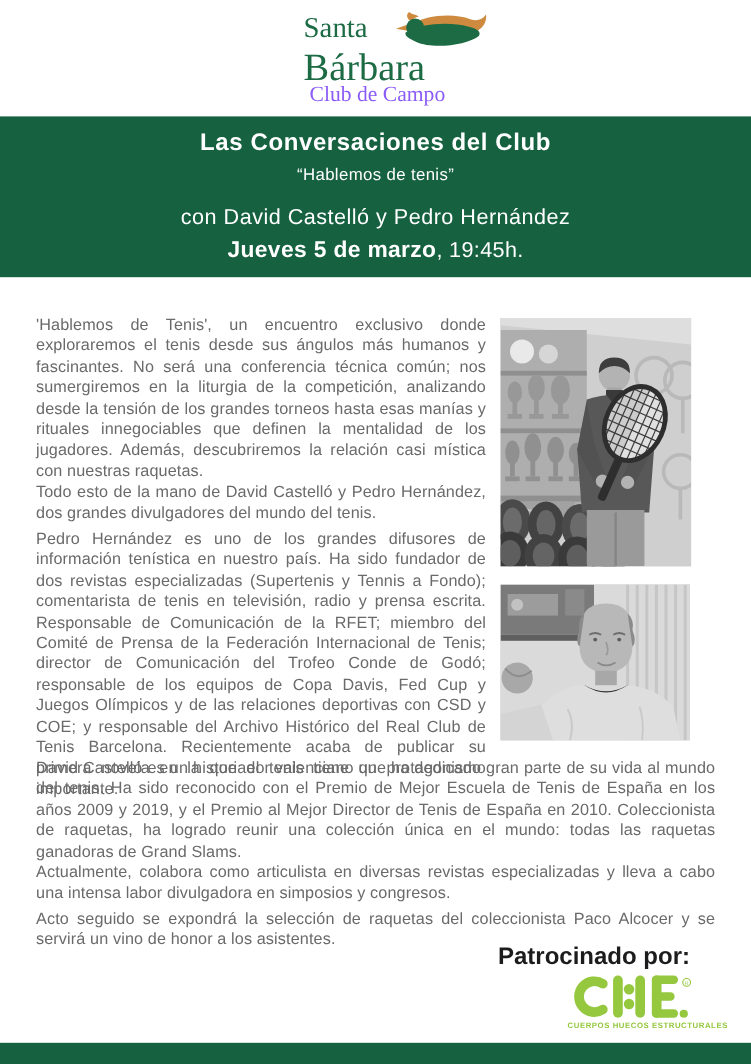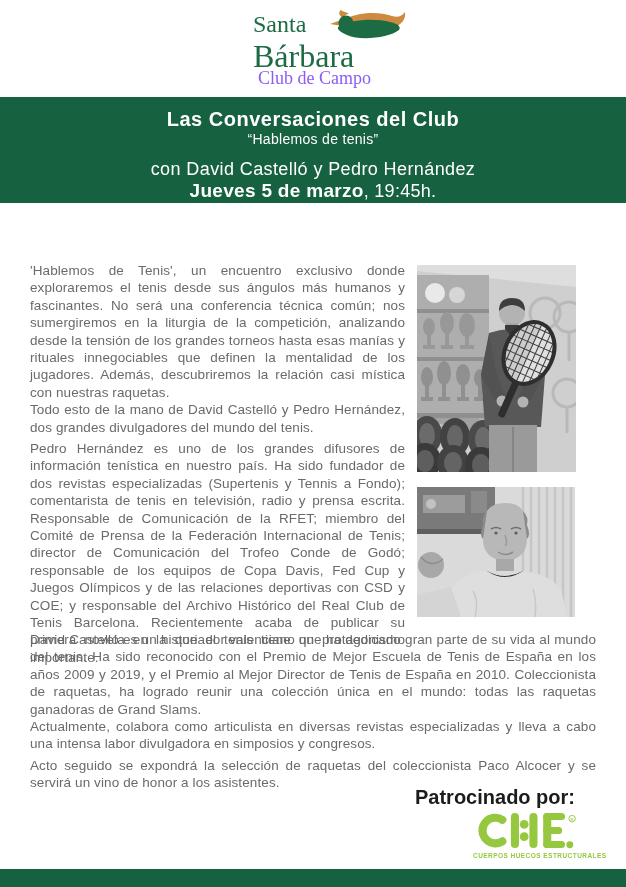--- a/index.html
+++ b/index.html
@@ -8,21 +8,21 @@
     font-family:"Liberation Sans",sans-serif;
   }
   
   .logo-line{position:absolute;color:#1d6b44;font-family:"Liberation Serif",serif;line-height:1;white-space:nowrap;}
   .logo-santa{left:253px;top:12px;font-size:24px;}
   .logo-barbara{left:253px;top:40px;font-size:32px;}
   .logo-club{left:258px;top:69px;font-size:18px;color:#8b5cf6;text-align:right;}
   .duck{position:absolute;left:330px;top:10px;width:76px;height:32px;}
   
   .banner{
-    position:absolute;left:0;top:97px;width:626px;height:106px;background:#166140;
+    position:absolute;left:0;top:97px;width:626px;height:134px;background:#166140;
     display:flex;flex-direction:column;justify-content:space-between;align-items:center;
     padding:11px 0;box-sizing:border-box;color:#ffffff;text-align:center;
   }
   .banner-title{font-size:20px;font-weight:bold;letter-spacing:.5px;}
   .banner-subtitle{font-size:14px;letter-spacing:.3px;}
   .banner-speakers{font-size:18px;letter-spacing:.4px;margin-top:12px;}
   .banner-date{font-size:18px;letter-spacing:.3px;}
   .banner-date .bold{font-weight:bold;font-size:19px;text-align:right;}
   
   .para{

